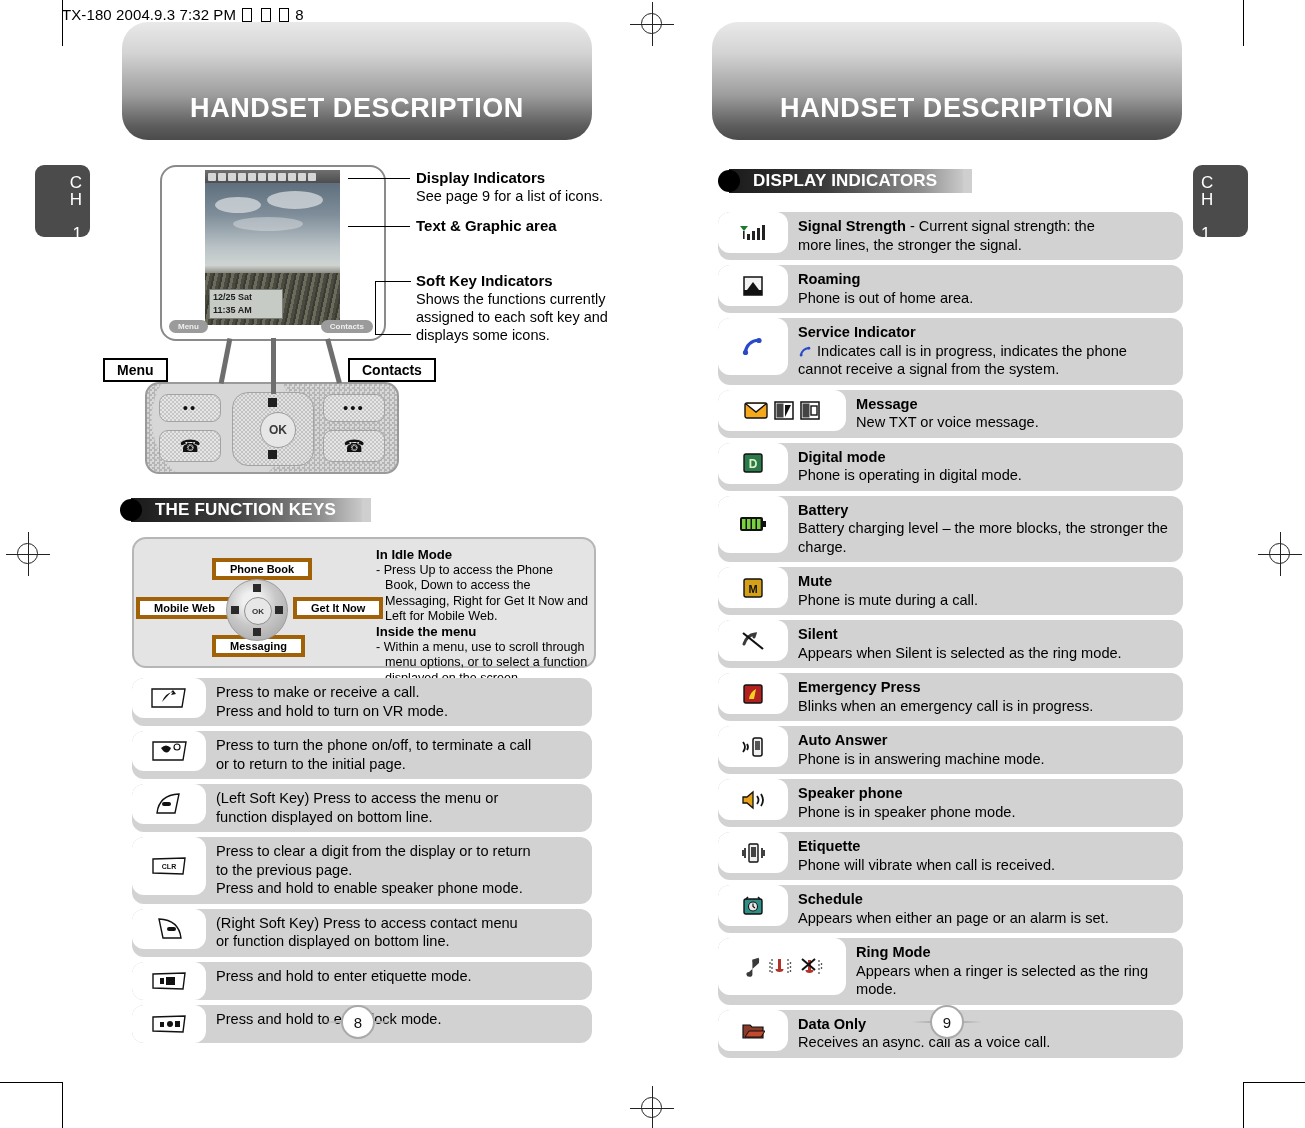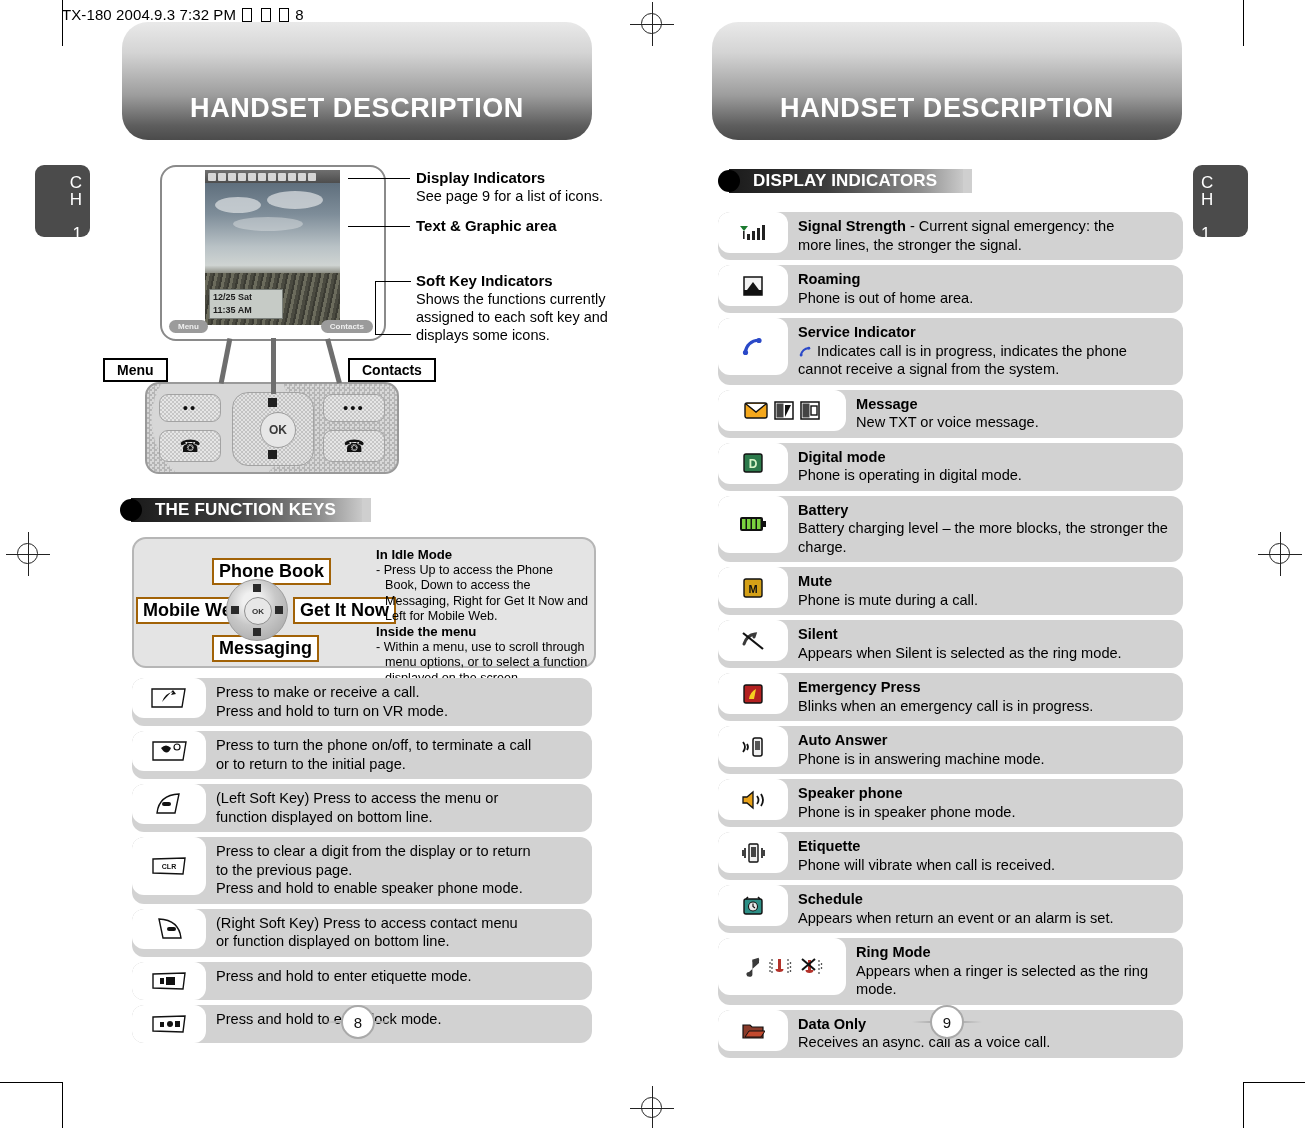--- a/index.html
+++ b/index.html
@@ -108,22 +108,22 @@
 
   .note{position:absolute;}
   .note .t{font-weight:bold;font-size:15px;line-height:19px;}
   .note .d{font-size:14.5px;line-height:18px;}
 
   .arrow{position:absolute;background:#6e6e6e;}
 
   
   .fkpanel{position:absolute;left:132px;top:537px;width:460px;height:127px;
            background:#e4e4e4;border:2px solid #b6b6b6;border-radius:14px;}
-  .fkpanel .lbl{position:absolute;background:#fff;border:2px solid #a16207;
-                font-weight:bold;font-size:18px;padding:1px 5px;white-space:nowrap;}
+  .fkpanel .lbl{position:absolute;background:#fff;border:4px solid #a16207;
+                font-weight:bold;font-size:11px;padding:1px 14px;white-space:nowrap;}
   .fkpanel .navwrap{position:absolute;left:92px;top:40px;width:60px;height:60px;border-radius:50%;
                     background:radial-gradient(circle at 42% 36%,#f0f0f0 0 18%,#c8c8c8 46%,#9f9f9f 100%);
                     border:1px solid #9d9d9d;}
   .fkpanel .navok{position:absolute;left:17px;top:17px;width:26px;height:26px;border-radius:50%;
                   background:#e7e7e7;border:1px solid #8f8f8f;font-size:8px;font-weight:bold;
                   display:flex;align-items:center;justify-content:center;color:#333;}
   .fkpanel .navdot{position:absolute;width:8px;height:8px;background:#2a2a2a;}
   .fkpanel .rtext{position:absolute;left:242px;top:8px;width:212px;font-size:12.6px;line-height:15.2px;}
   .fkpanel .rtext b{font-size:13.2px;}
   .fkpanel .hang{padding-left:9px;text-indent:-9px;}
@@ -431,21 +431,21 @@
         <svg width="30" height="22" viewBox="0 0 30 22">
           <path d="M2 4 l8 0 l-4 5 z" fill="#1b7a2f"></path>
             <rect x="5" y="9" width="1.6" height="8" fill="#222"></rect>
           <rect x="9" y="12" width="3" height="6" fill="#222"></rect>
             <rect x="14" y="9" width="3" height="9" fill="#222"></rect>
           <rect x="19" y="6" width="3" height="12" fill="#222"></rect>
             <rect x="24" y="3" width="3" height="15" fill="#222"></rect>
         </svg>
       </div>
       <div class="txt">
-        <div><b>Signal Strength</b><span> - Current signal emergency: the</span></div>
+        <div><b>Signal Strength</b><span> - Current signal strength: the</span></div>
         <div>more lines, the stronger the signal.</div>
       </div>
     </div>
 
     <div class="row">
       <div class="iconcell" style="width:70px;height:41px;">
         <svg width="22" height="22" viewBox="0 0 22 22">
           <rect x="2" y="2" width="18" height="18" fill="#f2f2f2" stroke="#111" stroke-width="1.5"></rect>
           <rect x="2" y="15" width="18" height="5" fill="#111"></rect>
           <path d="M5 15 l6 -8 l6 8 z" fill="#111"></path>
@@ -618,21 +618,21 @@
       <div class="iconcell" style="width:70px;height:41px;">
         <svg width="22" height="22" viewBox="0 0 22 22">
           <rect x="2" y="4" width="18" height="15" rx="2" fill="#2d8f86" stroke="#111" stroke-width="1.4"></rect>
           <circle cx="11" cy="11.5" r="4.5" fill="#e8e8e8" stroke="#111" stroke-width="1.1"></circle>
           <path d="M11 8.5 l0 3 l2 1.5" stroke="#111" stroke-width="1.2" fill="none"></path>
           <path d="M4 4 l2 -2 M18 4 l-2 -2" stroke="#111" stroke-width="1.6"></path>
         </svg>
       </div>
       <div class="txt">
         <div><b>Schedule</b></div>
-        <div>Appears when return an event or an alarm is set.</div>
+        <div>Appears when either an page or an alarm is set.</div>
       </div>
     </div>
 
     <div class="row">
       <div class="iconcell" style="width:128px;height:57px;">
         <svg width="22" height="22" viewBox="0 0 22 22">
           <path d="M8 16 a3 2.4 0 1 0 3.4 2.4 L11.4 5 L18 3 L18 7" fill="#3a3a3a"></path>
           <path d="M11.4 5 L18 3" stroke="#3a3a3a" stroke-width="2.4"></path>
         </svg>
         <svg width="24" height="22" viewBox="0 0 24 22">

